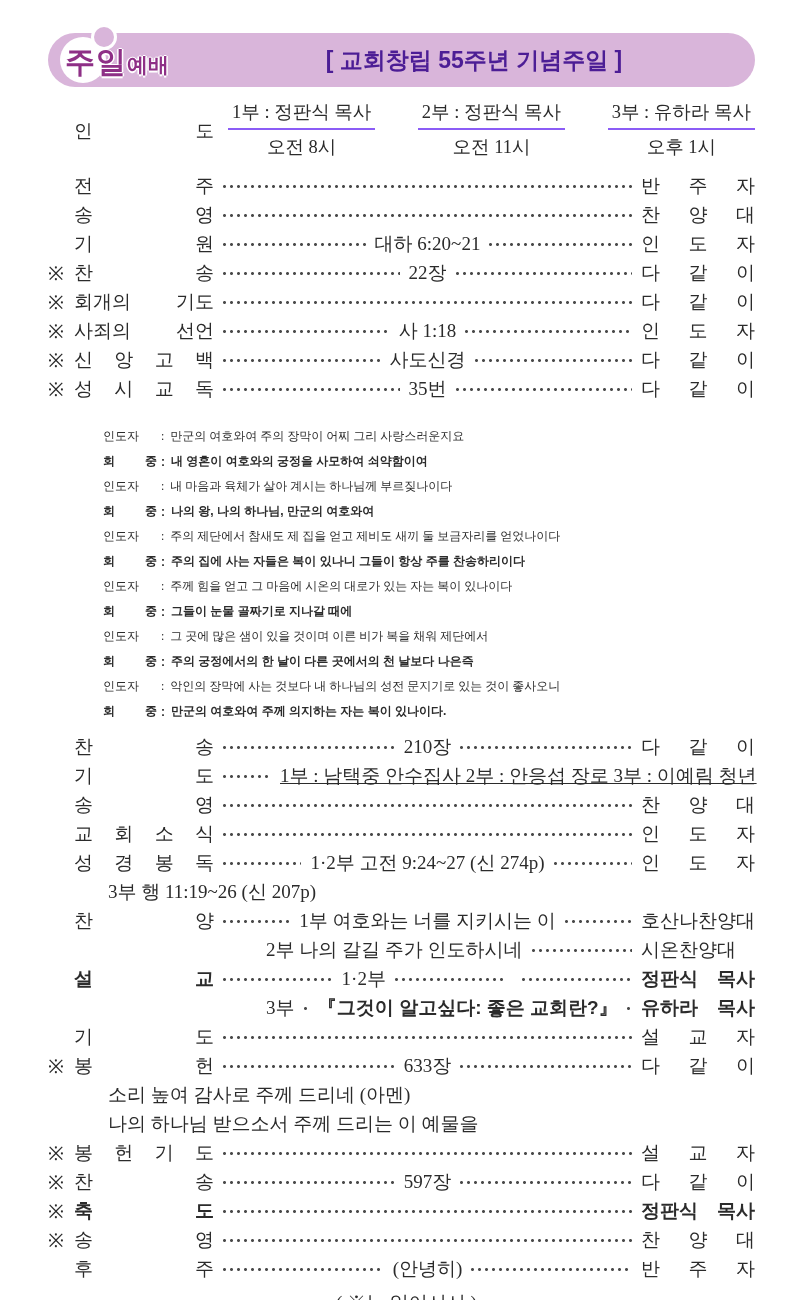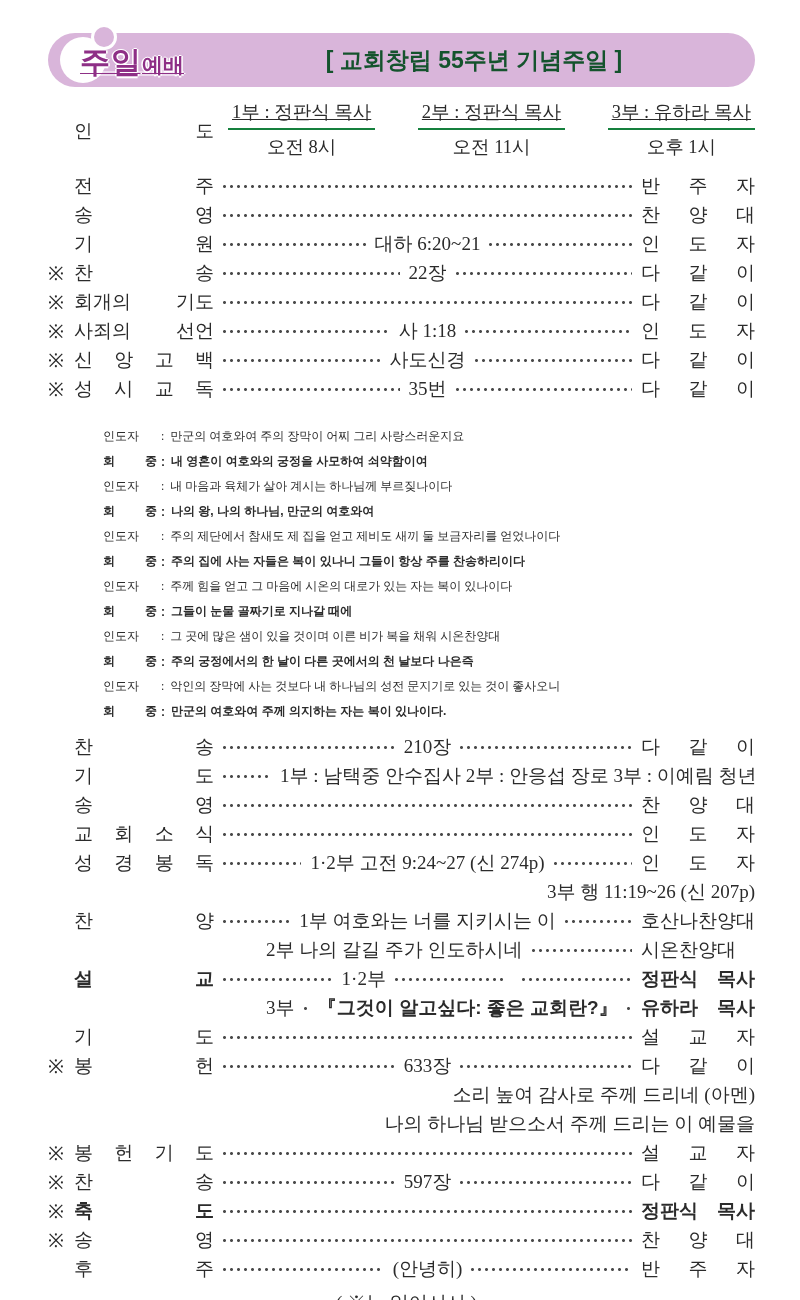--- a/index.html
+++ b/index.html
@@ -7,50 +7,50 @@
        font-family:"Liberation Serif", serif; color:#2b2b2b;}
   .sheet{box-sizing:border-box;width:800px;height:1300px;padding:33px 45px 0 48px;background:#fff;}
 
   
   .pill{position:relative;height:54px;border-radius:28px;background:var(--pill-bg,#d9b5da);
         display:flex;align-items:center;margin-bottom:12px;}
   .logo{position:relative;width:185px;height:54px;flex:0 0 185px;}
   .logo-circle{position:absolute;left:12px;top:4px;width:46px;height:46px;border-radius:50%;background:#ffffff;}
   .logo-dot{position:absolute;left:46px;top:-6px;width:20px;height:20px;border-radius:50%;
             background:var(--pill-bg,#d9b5da);box-shadow:0 0 0 3px #ffffff;}
-  .logo-text{position:absolute;left:32px;top:9px;white-space:nowrap;
+  .logo-text{position:absolute;left:17px;top:9px;white-space:nowrap;
              font-family:"Liberation Sans",sans-serif;font-weight:bold;color:var(--logo-purple,#8e2f86);
-             text-shadow:-1.5px 0 #fff,1.5px 0 #fff,0 -1.5px #fff,0 1.5px #fff;text-decoration:underline;}
+             text-shadow:-1.5px 0 #fff,1.5px 0 #fff,0 -1.5px #fff,0 1.5px #fff;}
   .logo-main{font-size:30px;letter-spacing:1px;}
   .logo-sub{font-size:21px;}
   .pill-title{flex:1;text-align:center;padding-right:40px;
-              font-family:"Liberation Sans",sans-serif;font-weight:bold;font-size:23px;color:#14532d;}
+              font-family:"Liberation Sans",sans-serif;font-weight:bold;font-size:23px;color:#4c1d95;}
 
   
   .conduct{display:flex;align-items:center;margin:2px 0 12px 0;font-size:18.5px;}
   .conduct .wmark{width:26px;}
   .conduct .wlabel{width:140px;padding-top:2px;}
   .parts{flex:1;display:flex;justify-content:space-between;margin-left:14px;}
   .part{text-align:center;}
-  .part-name{display:inline-block;border-bottom:2px solid #15803d;padding:0 4px 4px 4px;white-space:nowrap;text-decoration:underline;}
+  .part-name{display:inline-block;border-bottom:2px solid #8b5cf6;padding:0 4px 4px 4px;white-space:nowrap;}
   .part-time{padding-top:4px;}
 
   
   .wrow{display:flex;align-items:center;height:29px;font-size:19px;white-space:nowrap;}
   .wmark{width:26px;flex:0 0 26px;}
   .wlabel{width:140px;flex:0 0 140px;text-align:justify;text-align-last:justify;}
   .leader{flex:1 1 auto;height:3px;align-self:center;margin:2px 9px 0 9px;
           background-image:radial-gradient(circle at 1.5px 1.5px,#4a4a4a 1.2px,transparent 1.7px);
           background-size:7px 3px;background-repeat:repeat-x;}
   .leader.short{flex:0 0 48px;}
   .spacer{flex:0 0 52px;}
   .wpre,.wcenter{white-space:nowrap;}
-  .wwide{flex:1;text-align:justify;text-align-last:justify;white-space:nowrap;}
+  .wwide{flex:1;text-align:justify;text-align-last:justify;white-space:nowrap;text-decoration:underline;}
   .wright{min-width:114px;text-align:justify;text-align-last:justify;white-space:nowrap;}
-  .center-row{display:block;text-align:right;padding-left:60px;line-height:29px;}
+  .center-row{display:block;text-align:left;padding-left:60px;line-height:29px;}
   .bold{font-family:"Liberation Sans",sans-serif;font-weight:bold;}
 
   
   .reading{margin:21px 0 8px 55px;font-size:12px;}
   .rline{height:25px;display:flex;align-items:center;white-space:nowrap;}
   .rspeaker{display:inline-block;width:54px;flex:0 0 54px;text-align:justify;text-align-last:justify;}
   .rcolon{margin:0 6px 0 4px;}
 
   .footer-note{text-align:center;padding-left:10px;margin-top:7px;font-size:19px;}
 </style>
@@ -185,21 +185,21 @@
         <span class="rtext">주께 힘을 얻고 그 마음에 시온의 대로가 있는 자는 복이 있나이다</span>
       </div>
       <div class="rline bold">
         <span class="rspeaker">회 중</span>
         <span class="rcolon">:</span>
         <span class="rtext">그들이 눈물 골짜기로 지나갈 때에</span>
       </div>
       <div class="rline">
         <span class="rspeaker">인도자</span>
         <span class="rcolon">:</span>
-        <span class="rtext">그 곳에 많은 샘이 있을 것이며 이른 비가 복을 채워 시온찬양대</span>
+        <span class="rtext">그 곳에 많은 샘이 있을 것이며 이른 비가 복을 채워 제단에서</span>
       </div>
       <div class="rline bold">
         <span class="rspeaker">회 중</span>
         <span class="rcolon">:</span>
         <span class="rtext">주의 궁정에서의 한 날이 다른 곳에서의 천 날보다 나은즉</span>
       </div>
       <div class="rline">
         <span class="rspeaker">인도자</span>
         <span class="rcolon">:</span>
         <span class="rtext">악인의 장막에 사는 것보다 내 하나님의 성전 문지기로 있는 것이 좋사오니</span>

